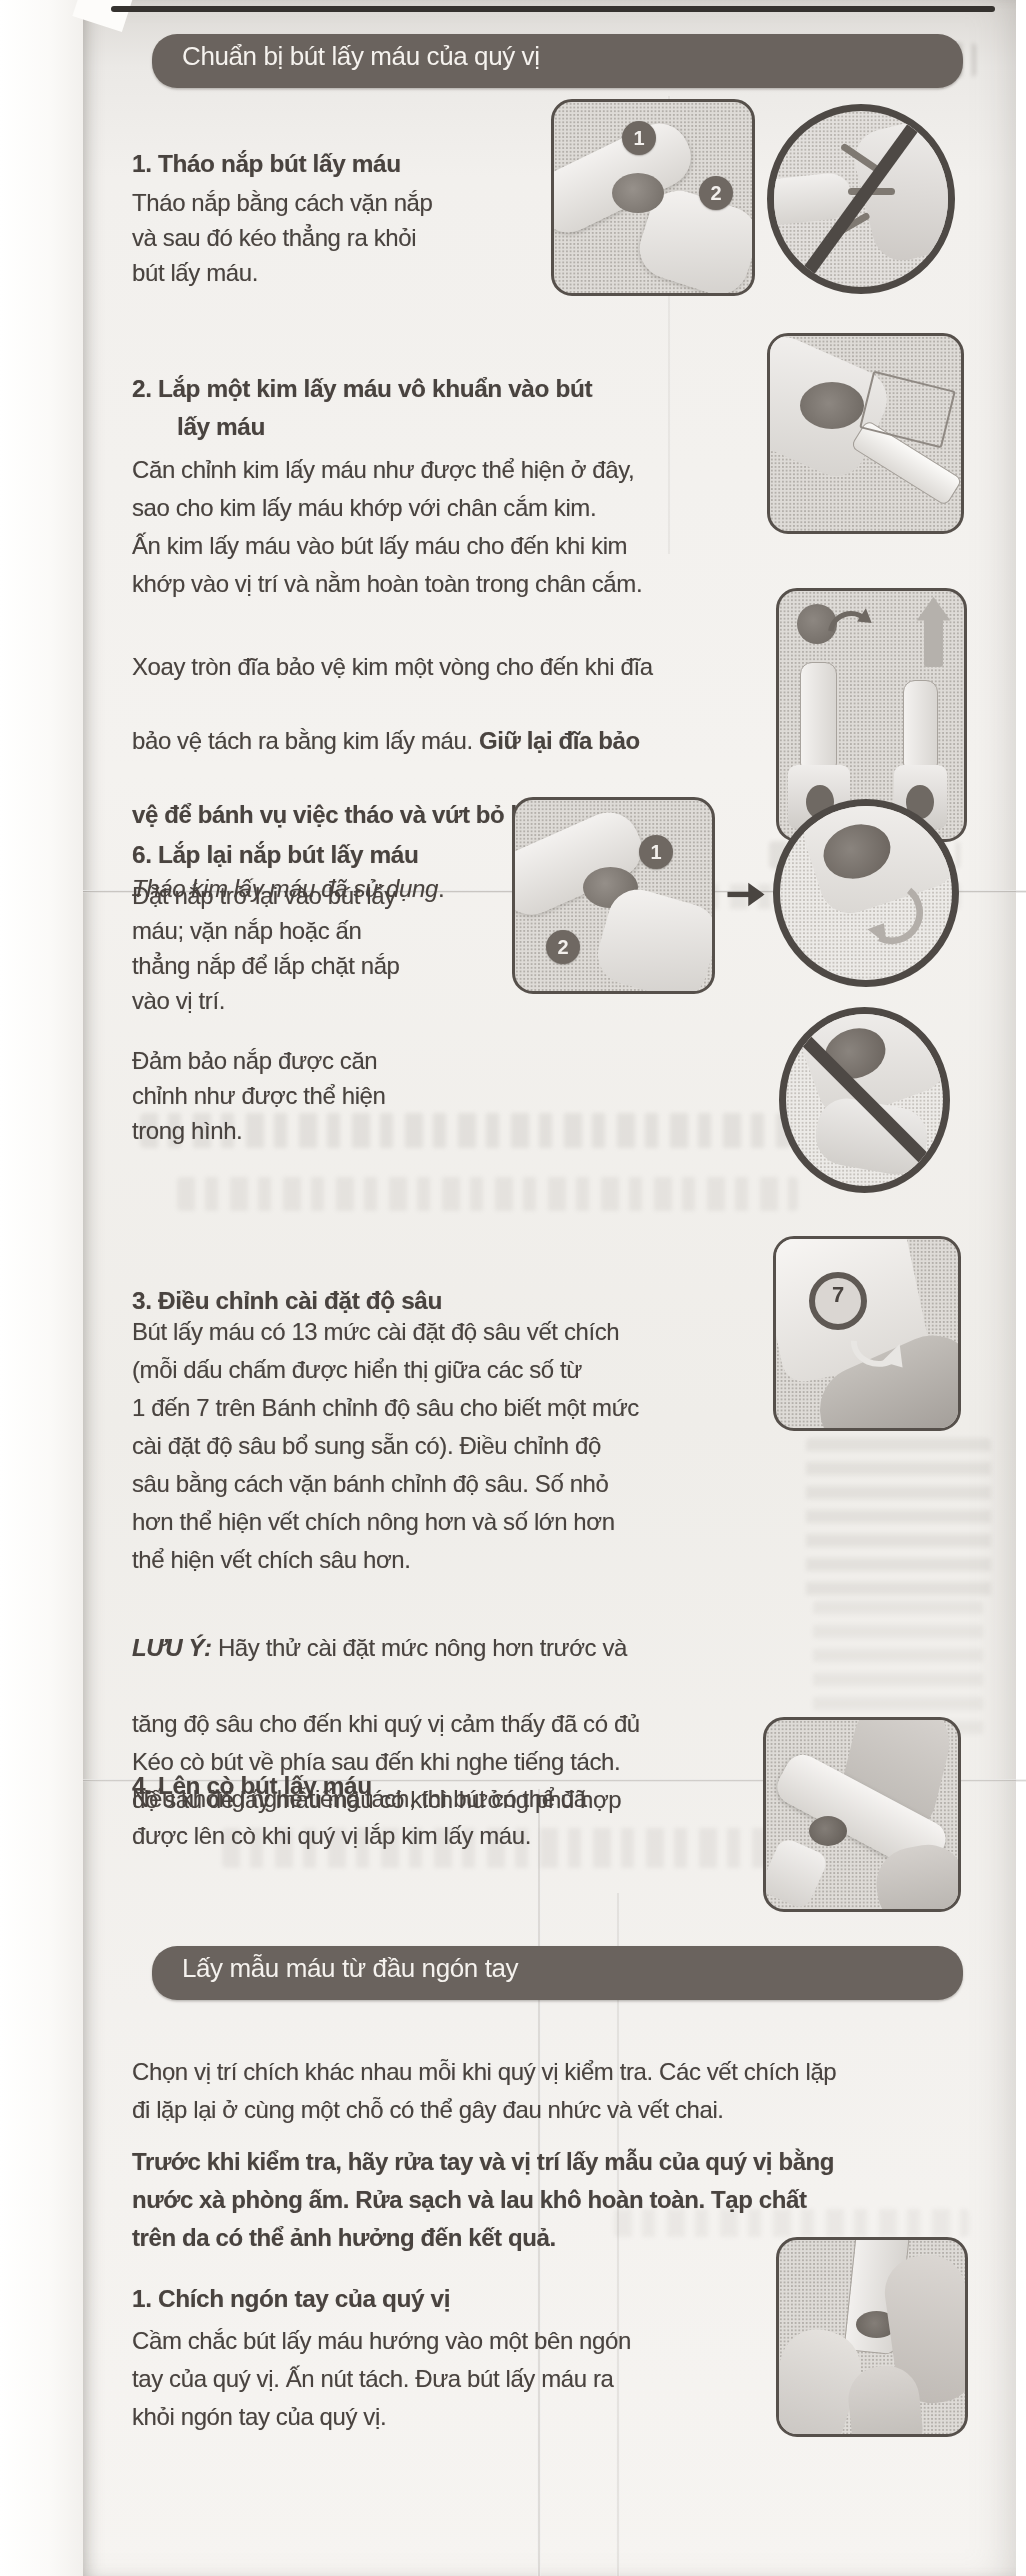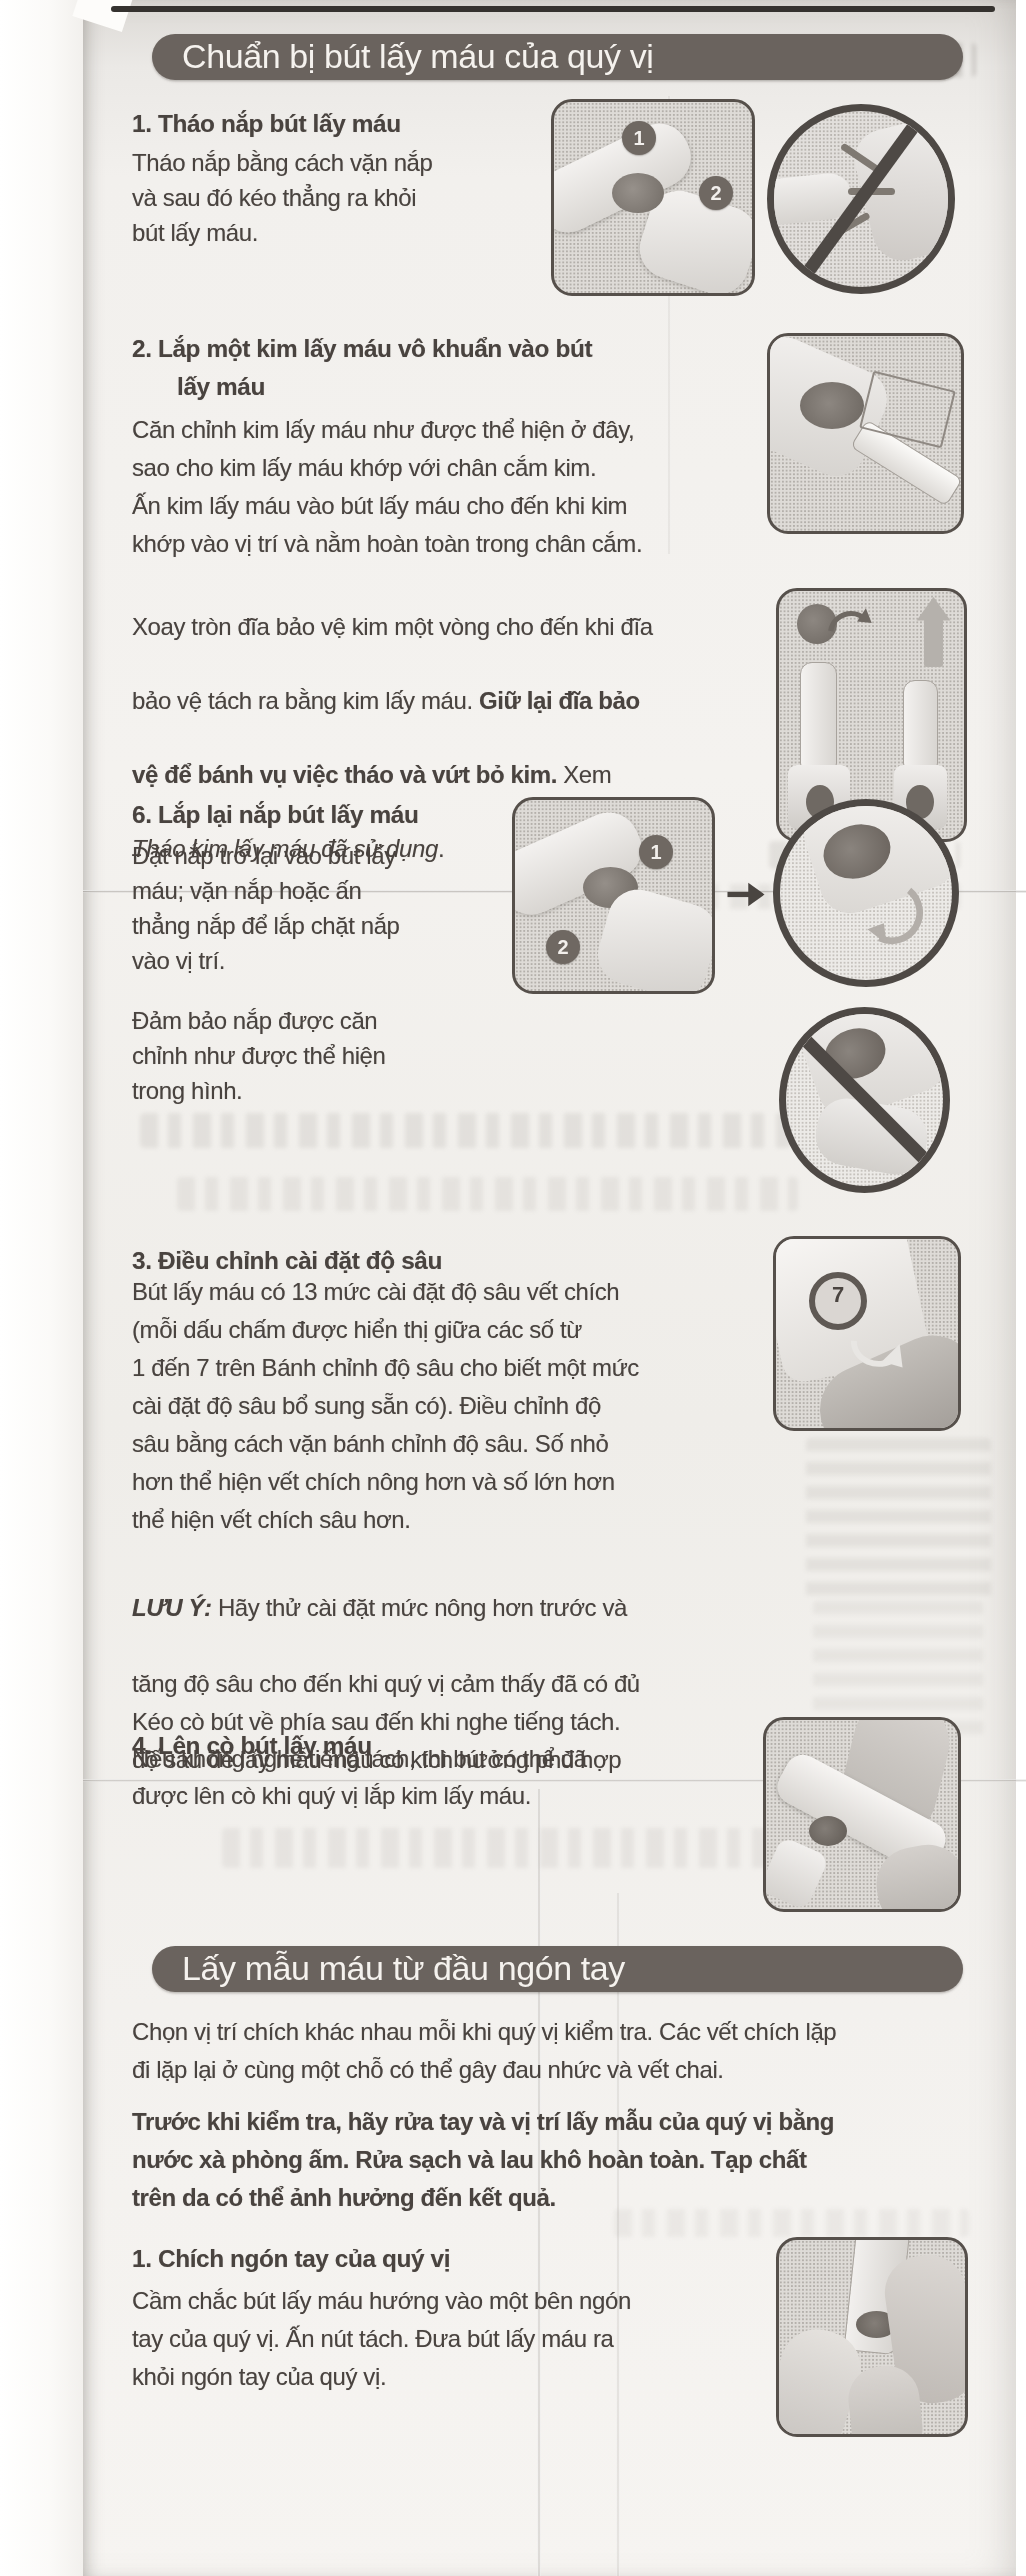--- a/index.html
+++ b/index.html
@@ -19,25 +19,25 @@
   .top-line{position:absolute;left:111px;top:6px;width:884px;height:6px;background:#35322f;border-radius:3px;}
   .corner-notch{position:absolute;left:77px;top:-13.3px;width:52px;height:38px;background:#fdfcfa;transform:rotate(18deg);}
   .crease-h{position:absolute;left:83px;width:943px;height:3px;
     background:linear-gradient(180deg,rgba(255,255,255,.9),rgba(118,112,106,.38) 55%,rgba(255,255,255,.6));}
   .crease-v{position:absolute;width:4.4px;
     background:linear-gradient(90deg,rgba(255,255,255,.7),rgba(125,119,112,.28) 50%,rgba(255,255,255,.7));}
   .ghost{position:absolute;color:#8a857f;border-radius:4.4px;filter:blur(2.2px);
     background:repeating-linear-gradient(90deg,currentColor 0 18px,transparent 18px 28px,currentColor 28px 41px,transparent 41px 53px);}
   .ghost.v{background:repeating-linear-gradient(180deg,currentColor 0 13.3px,transparent 13.3px 24px);}
   
-  .pill{position:absolute;left:152px;width:781px;height:46px;border-radius:25px;
-    background:#6a635e;color:#f5f2ee;font-size:34px;line-height:44px;padding-left:30px;
+  .pill{position:absolute;left:152px;width:781px;height:54px;border-radius:25px;
+    background:#6a635e;color:#f5f2ee;font-size:26px;line-height:44px;padding-left:30px;
     letter-spacing:-0.4px;box-shadow:0 1.5px 2.2px rgba(80,74,68,.35);}
   .t{position:absolute;white-space:pre-line;letter-spacing:-0.4px;
-    text-shadow:0 0 0.7px rgba(73,67,63,.35);}
+    text-shadow:0 0 0.7px rgba(73,67,63,.35);margin-top:40px;}
   .title{font-weight:bold;font-size:24.4px;line-height:31px;}
   .body{font-size:24px;}
   .lines .ln{white-space:pre;}
   .b{font-weight:bold;}
   .i{font-style:italic;}
   .bi{font-weight:bold;font-style:italic;}
   
   .ill{position:absolute;border:3px solid #56504b;border-radius:21px;overflow:hidden;
     background-color:#dedbd7;
     background-image:radial-gradient(#b4b0ab 0.8px,transparent 0.9px);background-size:3.7px 3.7px;}

